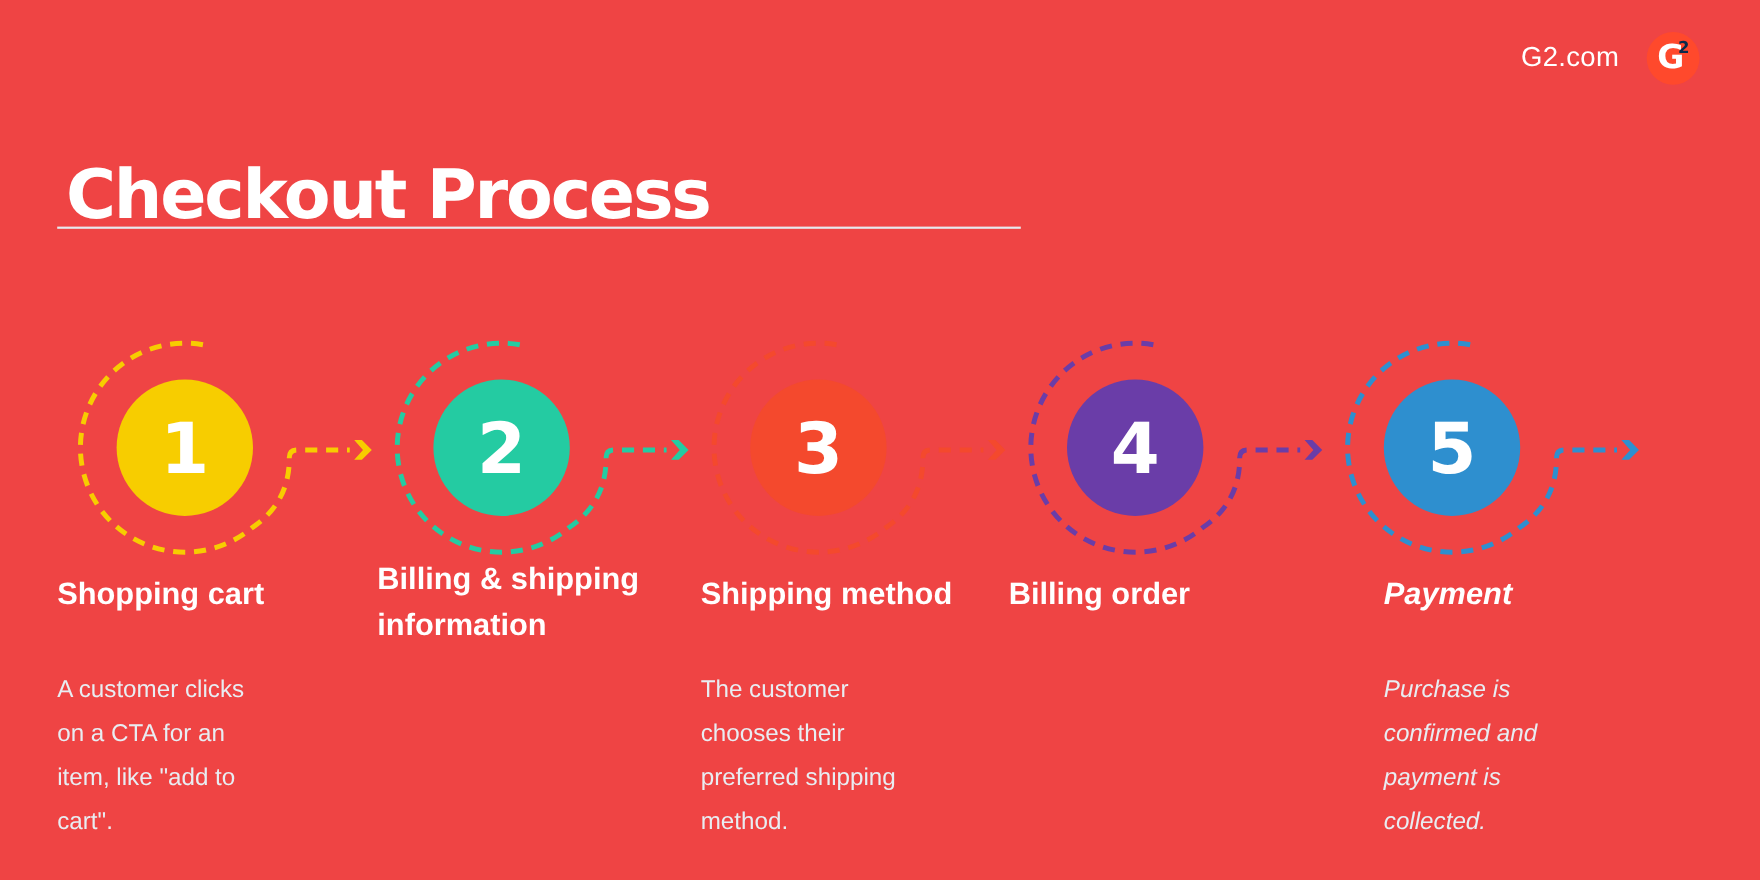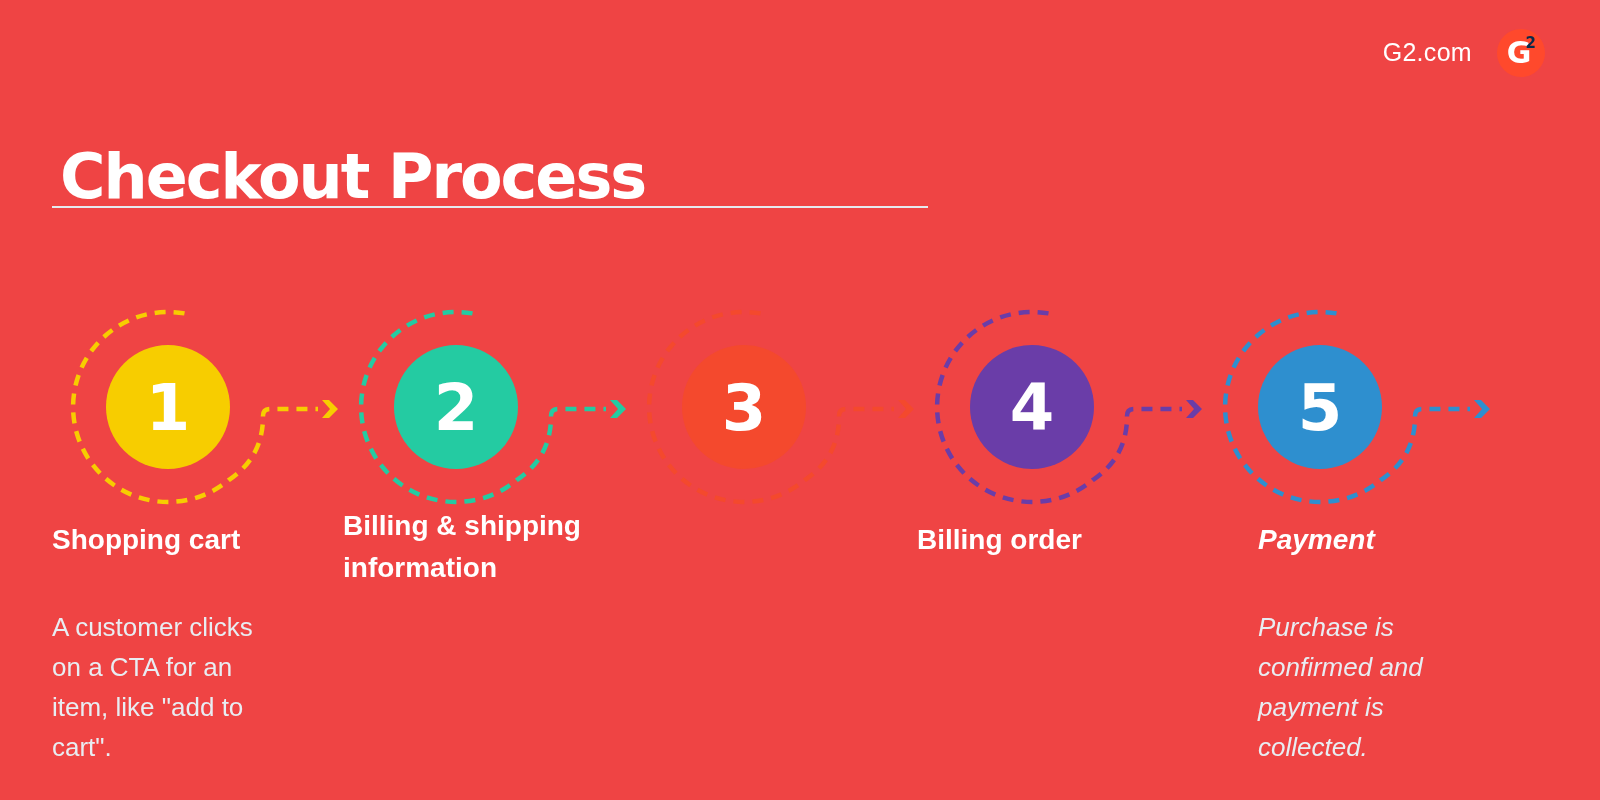--- a/index.html
+++ b/index.html
@@ -21,21 +21,21 @@
 
   
   .steps-svg{position:absolute;left:0;top:290px;width:1600px;height:240px;overflow:visible;}
   .ring{fill:none;stroke-width:4.5;stroke-dasharray:11 8;}
   .num{fill:#FFFFFF;font-family:"DejaVu Sans",sans-serif;font-weight:bold;font-size:64px;text-anchor:middle;}
 
   
   .step-text{position:absolute;top:519px;height:270px;}
   .step-title{margin:0;color:#FFFFFF;font-size:28px;font-weight:bold;line-height:42px;white-space:pre-line;}
   .step-title.two-line{margin-top:-14px;}
-  .step-desc{position:absolute;left:0;top:88px;margin:0;color:#E8EDF2;font-size:26px;line-height:40px;
+  .step-desc{position:absolute;left:0;top:88px;margin:0;color:#E8EDF2;font-size:22px;line-height:40px;
              white-space:pre-line;width:100%;}
   .c0{left:52px;width:290px;}
   .c1{left:343px;width:290px;}
   .c2{left:637px;width:290px;}
   .c3{left:917px;width:292px;}
   .c4{left:1258px;width:290px;font-style:italic;}
 </style>
 </head>
 <body>
 
@@ -88,20 +88,25 @@
     <p class="step-desc">A customer clicks
 on a CTA for an
 item, like "add to
 cart".</p>
   </div>
   <div class="step-text c1">
     <h3 class="step-title two-line">Billing &amp; shipping
 information</h3>
   </div>
   <div class="step-text c2">
+    <h3 class="step-title">Shipping method</h3>
+    <p class="step-desc">The customer
+chooses their
+preferred shipping
+method.</p>
   </div>
   <div class="step-text c3">
     <h3 class="step-title">Billing order</h3>
   </div>
   <div class="step-text c4">
     <h3 class="step-title">Payment</h3>
     <p class="step-desc">Purchase is
 confirmed and
 payment is
 collected.</p>

